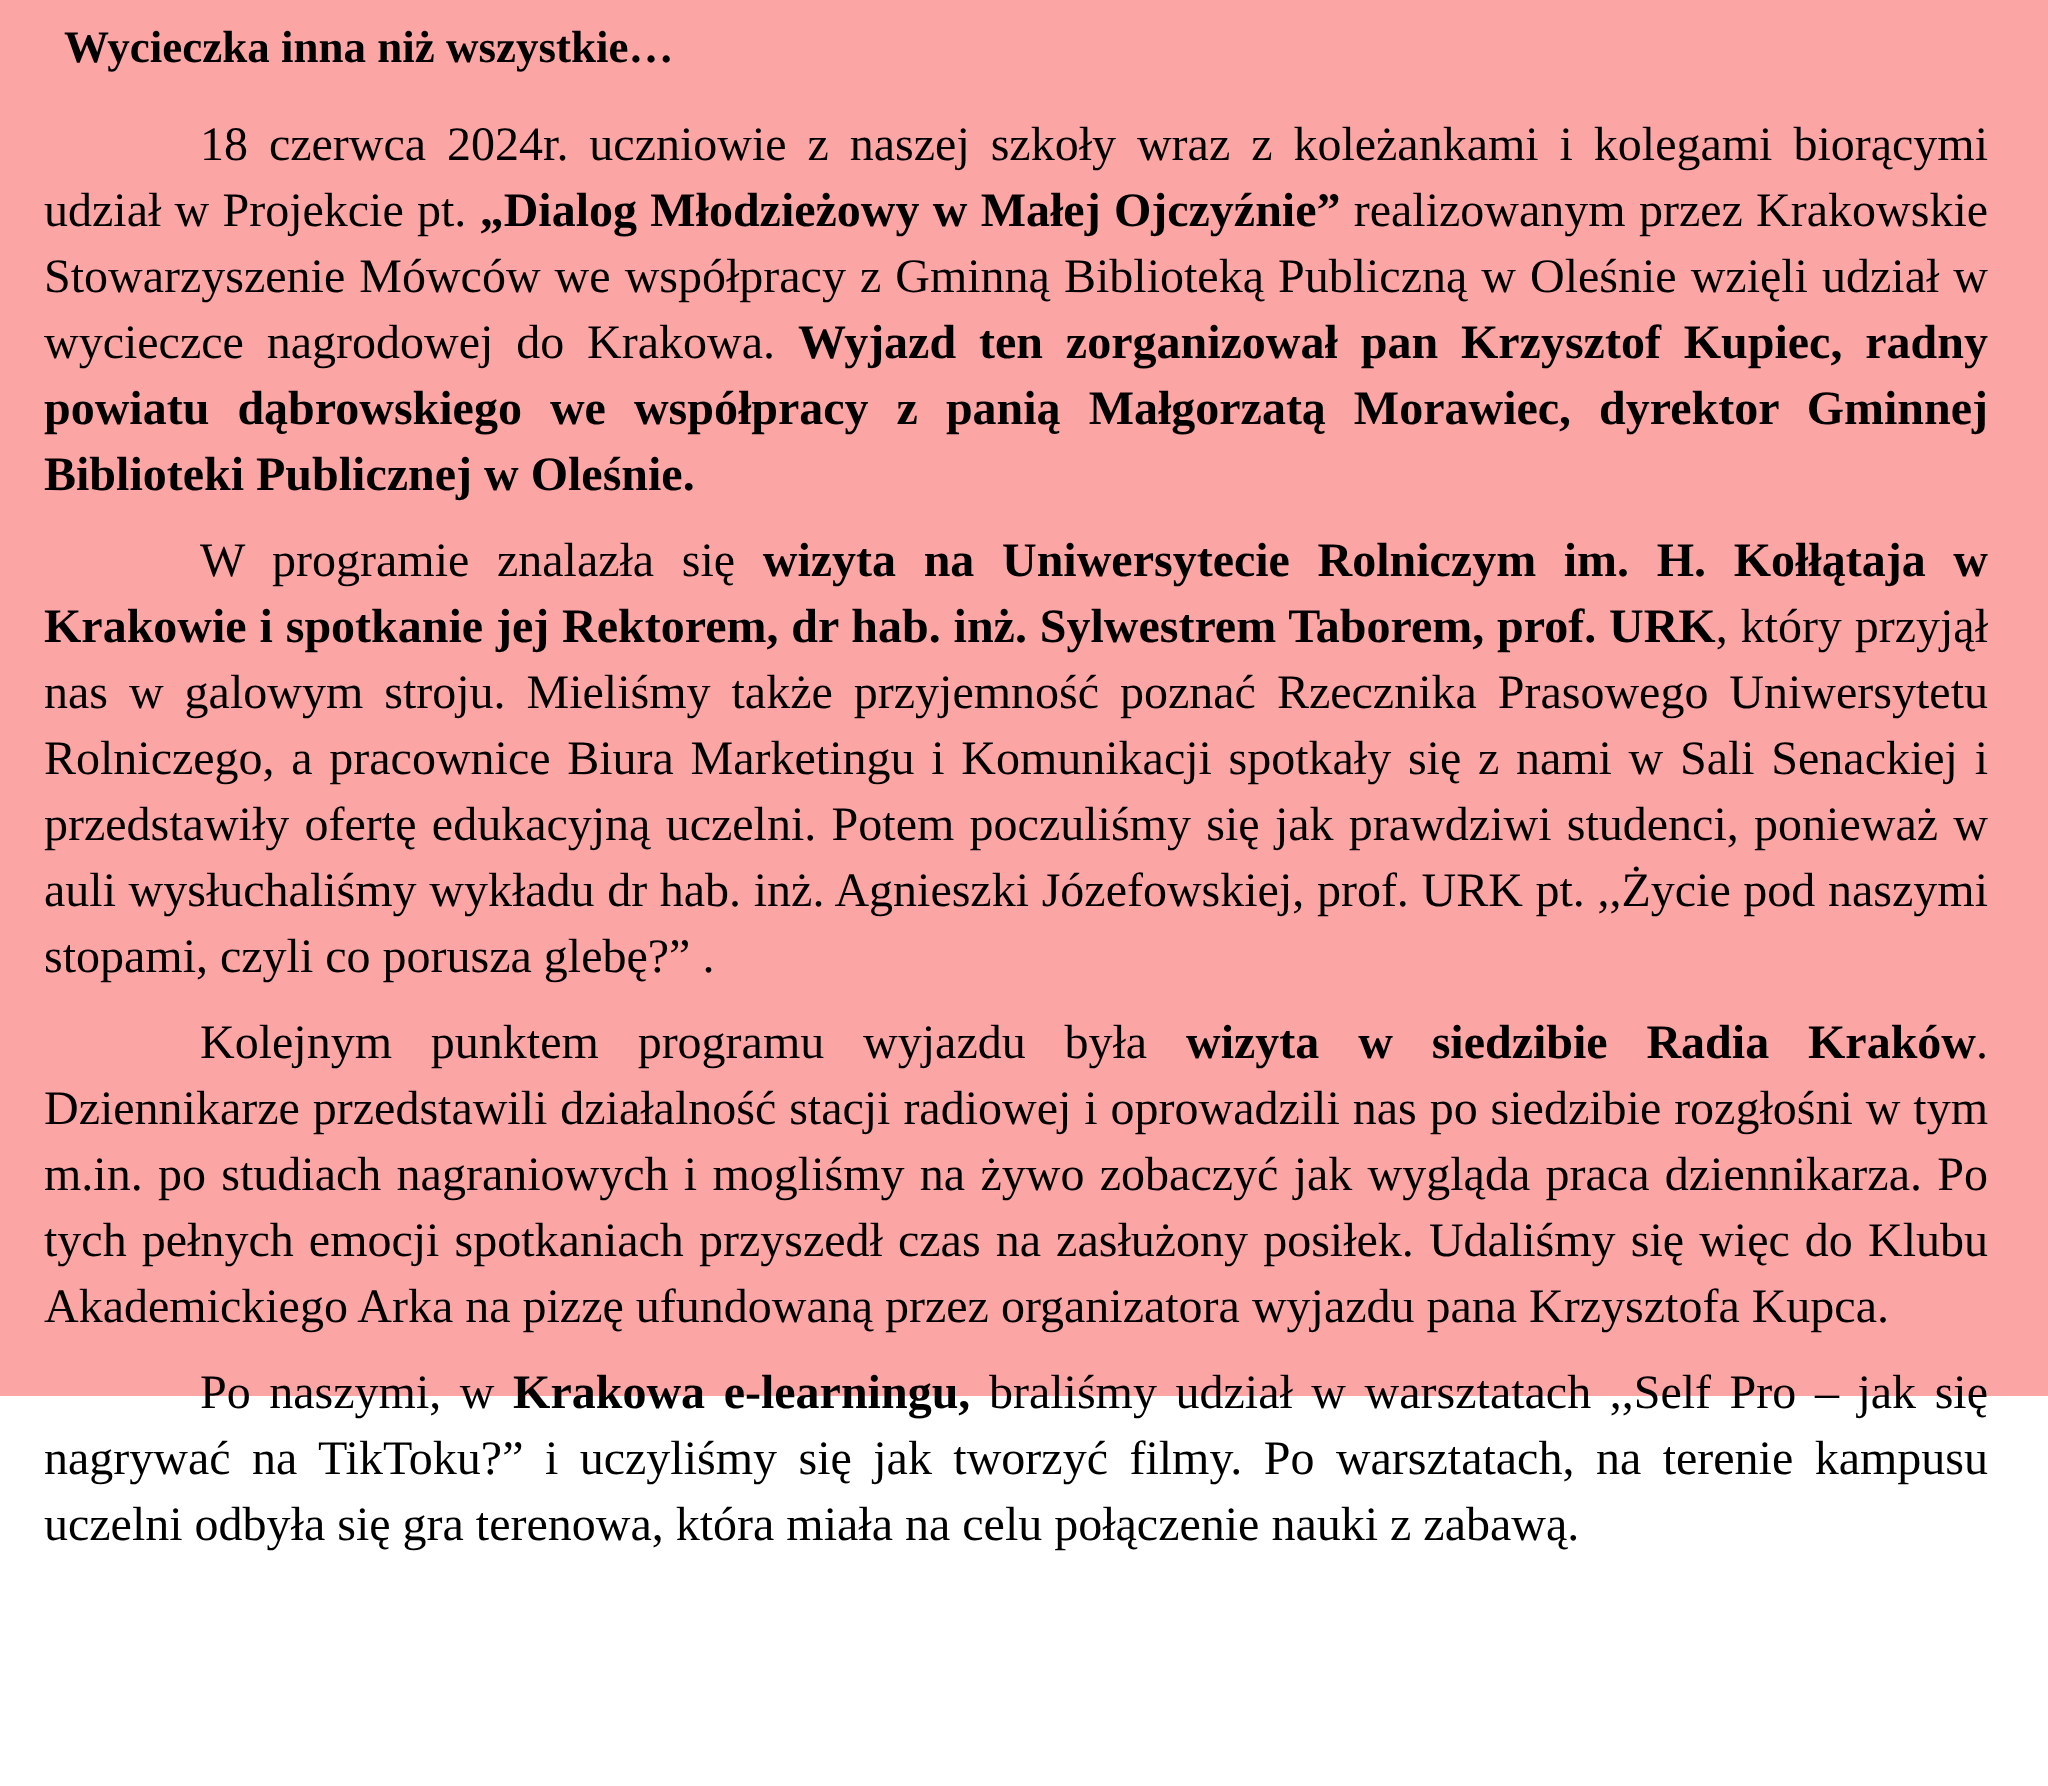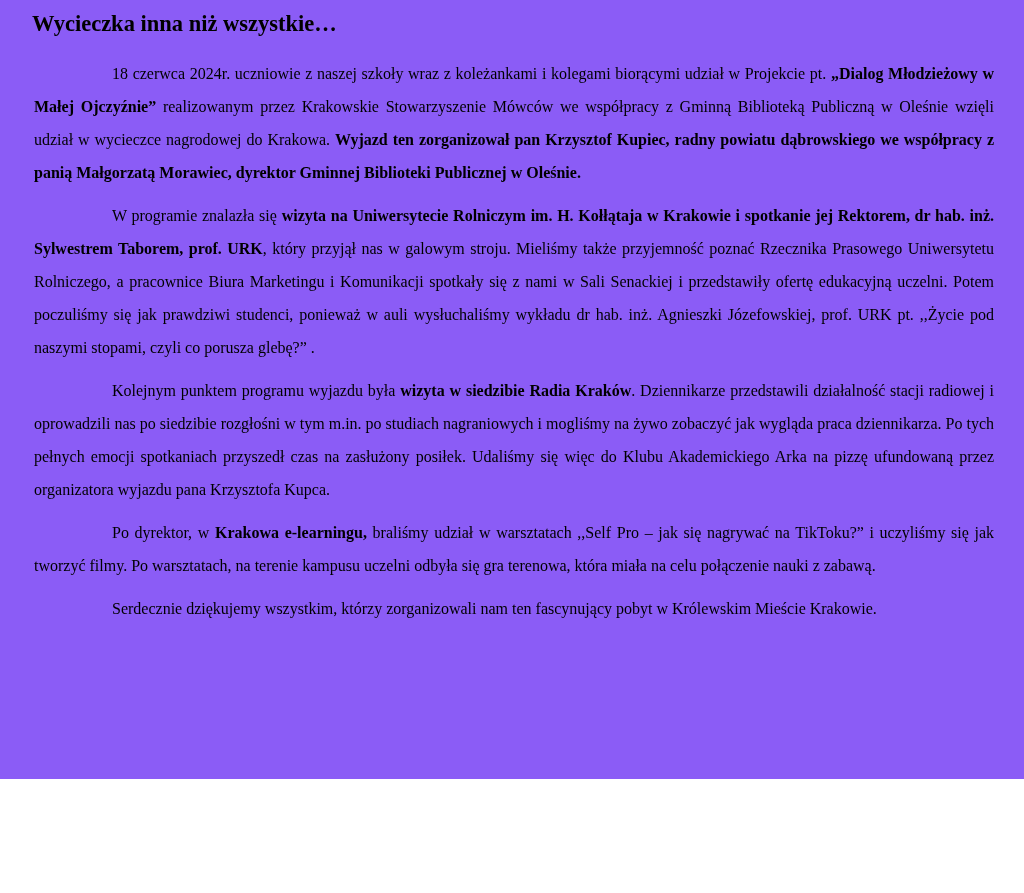--- a/index.html
+++ b/index.html
@@ -10,48 +10,47 @@
   body {
     width: 1024px;
     height: 893px;
     overflow: hidden;
     font-family: "Liberation Serif", "DejaVu Serif", serif;
     color: #000000;
   }
   .page {
     box-sizing: border-box;
     width: 1024px;
-    height: 779px;
+    height: 698px;
     padding: 7px 30px 0 22px;
-    background: #8b5cf6;
+    background: #fca5a5;
   }
   .doc-title {
     font-size: 22.5px;
     line-height: 33px;
     font-weight: bold;
     margin: 0 0 17px 10px;
     text-align: left;
   }
   .para {
-    font-size: 16px;
+    font-size: 24px;
     line-height: 33px;
-    margin: 0 0 10px 12px;
+    margin: 0 0 10px 0;
     text-align: justify;
     text-indent: 78px;
   }
   .para b { font-weight: bold; }
 </style>
 </head>
 <body>
 
 <div class="page">
   <h1 class="doc-title">Wycieczka inna niż wszystkie…</h1>
 
   <p class="para"><span>18 czerwca 2024r. uczniowie z naszej szkoły wraz z koleżankami i kolegami biorącymi udział w Projekcie pt. </span><b>„Dialog Młodzieżowy w Małej Ojczyźnie”</b><span> realizowanym przez Krakowskie Stowarzyszenie Mówców we współpracy z Gminną Biblioteką Publiczną w Oleśnie wzięli udział w wycieczce nagrodowej do Krakowa. </span><b>Wyjazd ten zorganizował pan Krzysztof Kupiec, radny powiatu dąbrowskiego we współpracy z panią Małgorzatą Morawiec, dyrektor Gminnej Biblioteki Publicznej w Oleśnie.</b></p>
 
   <p class="para"><span>W programie znalazła się </span><b>wizyta na Uniwersytecie Rolniczym im. H. Kołłątaja w Krakowie i spotkanie jej Rektorem, dr hab. inż. Sylwestrem Taborem, prof. URK</b><span>, który przyjął nas w galowym stroju. Mieliśmy także przyjemność poznać Rzecznika Prasowego Uniwersytetu Rolniczego, a pracownice Biura Marketingu i Komunikacji spotkały się z nami w Sali Senackiej i przedstawiły ofertę edukacyjną uczelni. Potem poczuliśmy się jak prawdziwi studenci, ponieważ w auli wysłuchaliśmy wykładu dr hab. inż. Agnieszki Józefowskiej, prof. URK pt. ,,Życie pod naszymi stopami, czyli co porusza glebę?” .</span></p>
 
   <p class="para"><span>Kolejnym punktem programu wyjazdu była </span><b>wizyta w siedzibie Radia Kraków</b><span>. Dziennikarze przedstawili działalność stacji radiowej i oprowadzili nas po siedzibie rozgłośni w tym m.in. po studiach nagraniowych i mogliśmy na żywo zobaczyć jak wygląda praca dziennikarza. Po tych pełnych emocji spotkaniach przyszedł czas na zasłużony posiłek. Udaliśmy się więc do Klubu Akademickiego Arka na pizzę ufundowaną przez organizatora wyjazdu pana Krzysztofa Kupca.</span></p>
 
-  <p class="para"><span>Po dyrektor, w </span><b>Krakowa e-learningu,</b><span> braliśmy udział w warsztatach ,,Self Pro – jak się nagrywać na TikToku?” i uczyliśmy się jak tworzyć filmy. Po warsztatach, na terenie kampusu uczelni odbyła się gra terenowa, która miała na celu połączenie nauki z zabawą.</span></p>
+  <p class="para"><span>Po naszymi, w </span><b>Krakowa e-learningu,</b><span> braliśmy udział w warsztatach ,,Self Pro – jak się nagrywać na TikToku?” i uczyliśmy się jak tworzyć filmy. Po warsztatach, na terenie kampusu uczelni odbyła się gra terenowa, która miała na celu połączenie nauki z zabawą.</span></p>
 
-  <p class="para"><span>Serdecznie dziękujemy wszystkim, którzy zorganizowali nam ten fascynujący pobyt w Królewskim Mieście Krakowie.</span></p>
 </div>
 
 </body></html>

